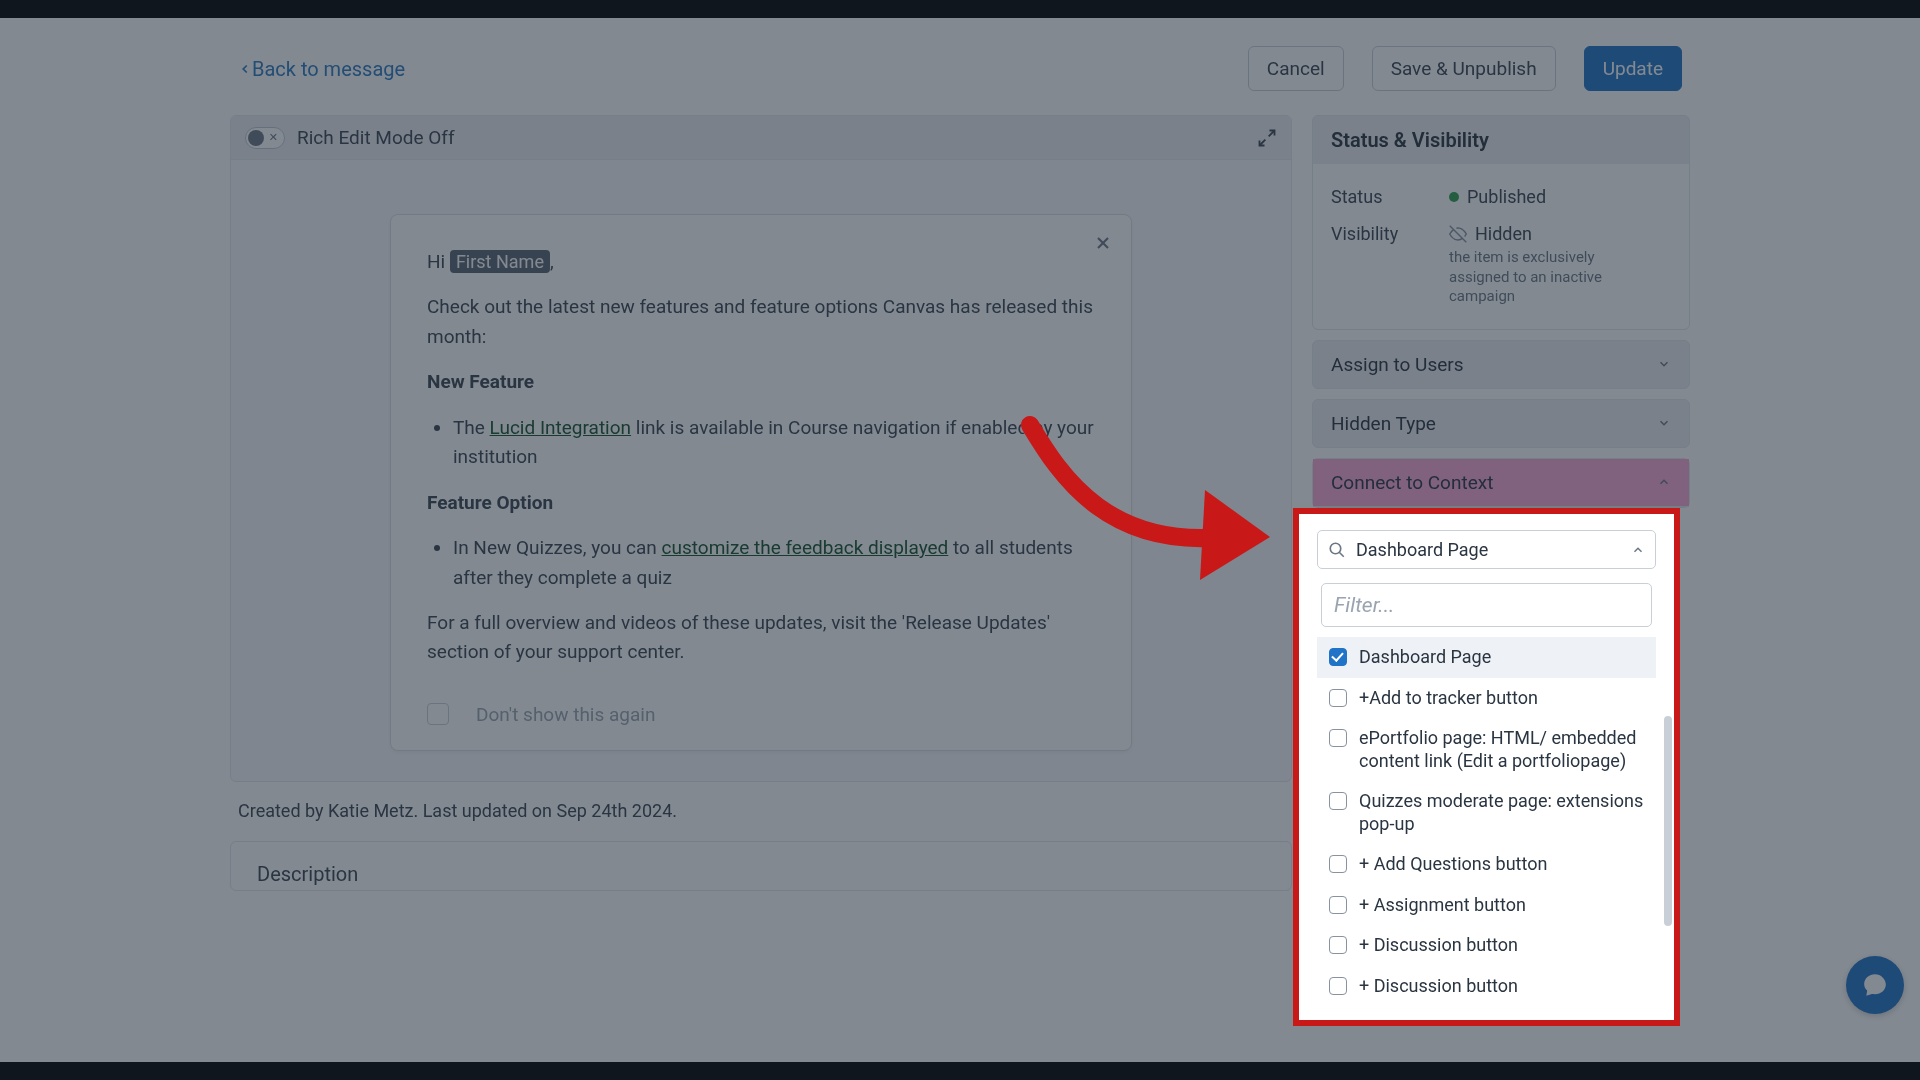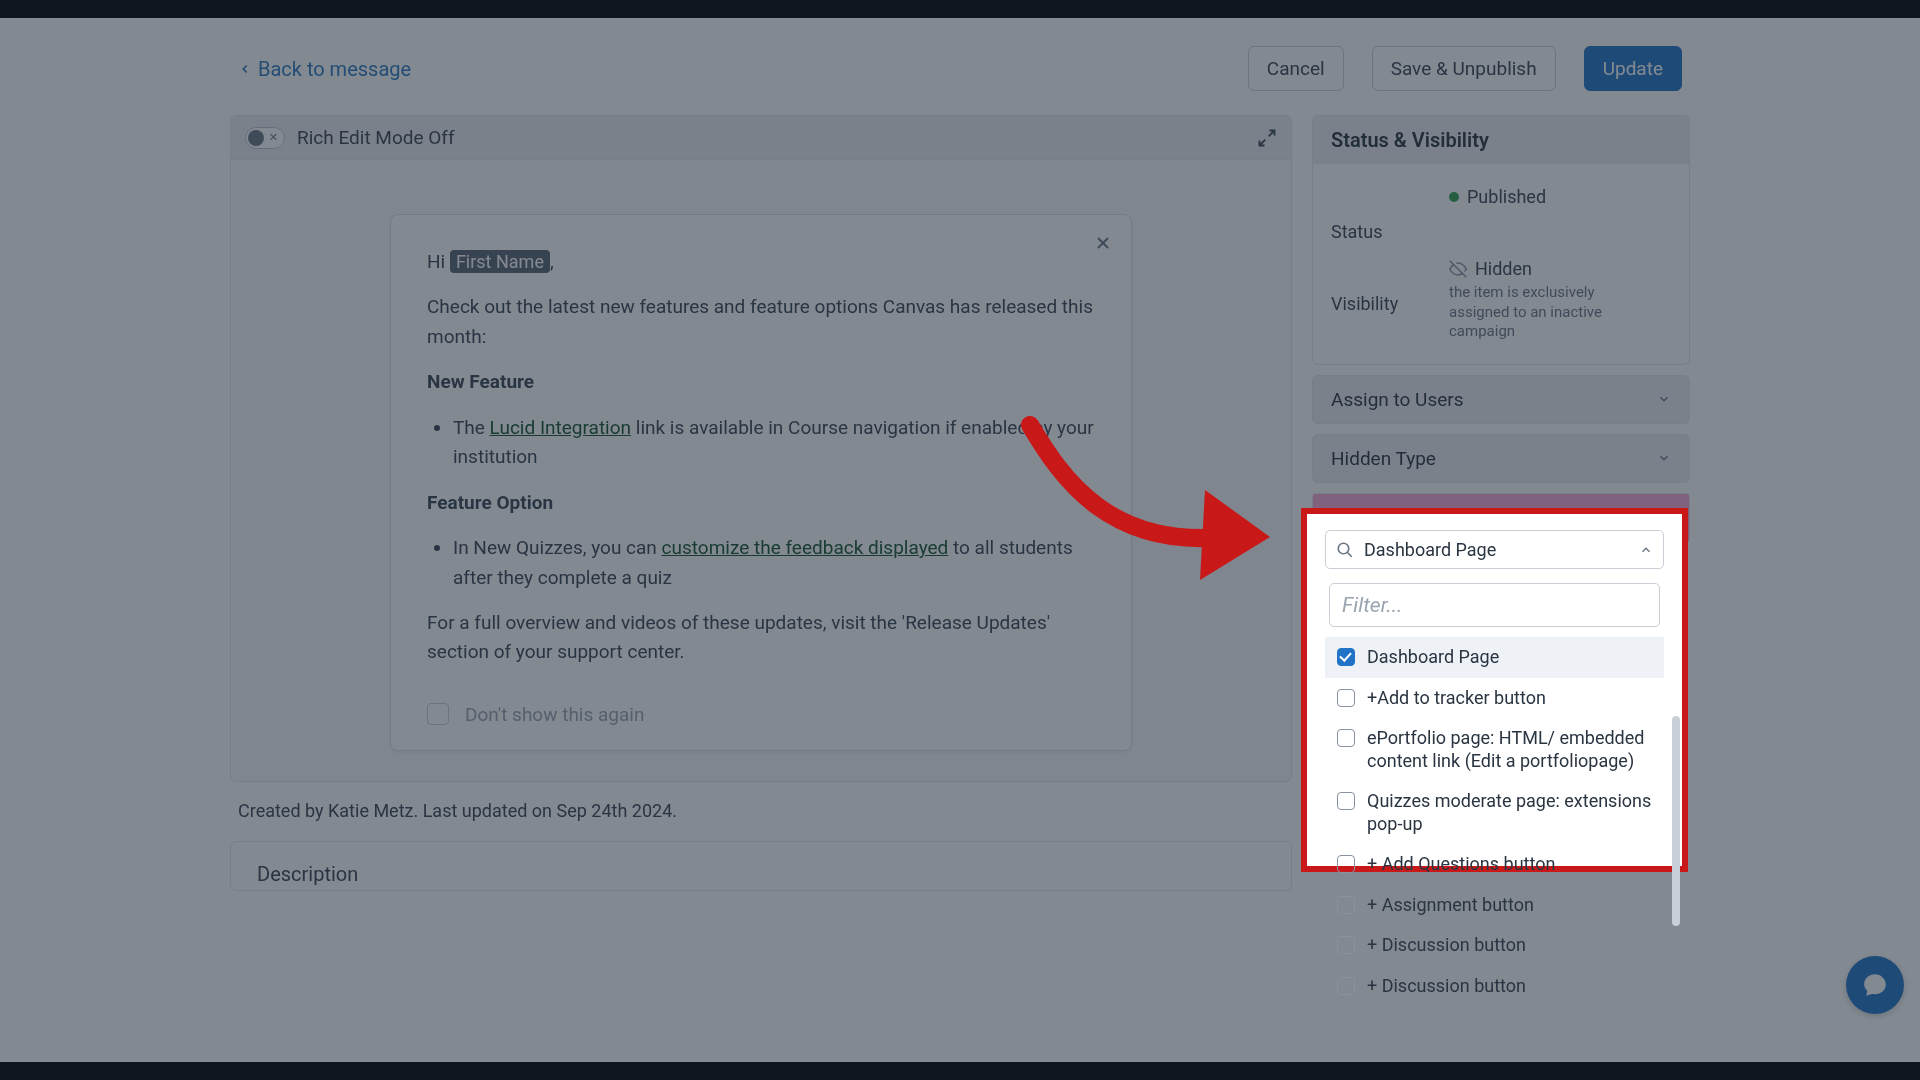--- a/index.html
+++ b/index.html
@@ -8,21 +8,21 @@
 .letterbox-top { position: absolute; top: 0; left: 0; right: 0; height: 18px; background: #000; z-index: 1; }
 .letterbox-bottom { position: absolute; bottom: 0; left: 0; right: 0; height: 18px; background: #000; z-index: 1; }
 
 .page-wrap { position: absolute; top: 18px; left: 0; right: 0; bottom: 18px; background: #fff; }
 
 .overlay { position: absolute; inset: 0; background: rgba(30,40,55,0.55); z-index: 50; pointer-events: none; }
 
 .content { position: relative; width: 1460px; margin: 0 auto; padding-top: 28px; }
 
 .topbar { display: flex; align-items: center; justify-content: space-between; margin-bottom: 24px; padding: 0 8px; }
-.back-link { display: inline-flex; align-items: center; gap: 6px; color: #2b7abf; font-size: 20px; cursor: pointer; }
+.back-link { display: inline-flex; align-items: center; color: #2b7abf; font-size: 20px; cursor: pointer; }
 .back-link svg { width: 14px; height: 14px; }
 .actions { display: flex; gap: 28px; }
 .btn { padding: 10px 18px; border-radius: 6px; font-size: 19px; cursor: pointer; border: 1px solid #c9cfd6; background: #fff; color: #3a4652; }
 .btn-primary { background: #2073c7; color: #fff; border-color: #2073c7; }
 
 .body-grid { display: flex; gap: 20px; align-items: flex-start; }
 
 .editor-col { flex: 1; }
 .editor-panel { background: #f8f9fa; border: 1px solid #e2e6ea; border-radius: 6px; overflow: hidden; }
 .editor-header { display: flex; align-items: center; justify-content: space-between; padding: 10px 14px; background: #ebeef1; border-bottom: 1px solid #e2e6ea; }
@@ -36,34 +36,34 @@
 .message-card { margin: 54px auto 30px; width: 742px; background: #fff; border: 1px solid #d9dde2; border-radius: 8px; padding: 32px 36px 24px; box-shadow: 0 2px 4px rgba(0,0,0,0.05); position: relative; }
 .msg-close { position: absolute; top: 18px; right: 18px; cursor: pointer; color: #6b7785; }
 .msg-title { font-size: 27px; font-weight: 700; color: #2a3542; margin-bottom: 28px; }
 .msg-body { font-size: 19px; color: #3a4652; line-height: 1.55; }
 .msg-body p { margin-bottom: 16px; }
 .token { background: #596573; color: #fff; padding: 1px 6px; border-radius: 4px; font-size: 18px; }
 .msg-body strong { font-weight: 700; }
 .msg-body a { color: #14532d; text-decoration: underline; }
 .msg-body ul { padding-left: 26px; margin-bottom: 16px; }
 .msg-body li { margin-bottom: 4px; }
-.dont-show { display: flex; align-items: center; gap: 16px; margin-top: 36px; color: #9aa4b0; font-size: 19px; }
+.dont-show { display: flex; align-items: center; gap: 27px; margin-top: 36px; color: #9aa4b0; font-size: 19px; }
 .dont-show-check { width: 22px; height: 22px; border: 1.5px solid #c9cfd6; border-radius: 4px; }
 
 .meta-line { font-size: 18px; color: #3a4652; padding: 18px 8px 20px; }
 
 .desc-panel { background: #fff; border: 1px solid #e2e6ea; border-radius: 6px; padding: 20px 26px 4px; }
 .desc-label { font-size: 20px; color: #3a4652; }
 
 .side-col { width: 378px; display: flex; flex-direction: column; gap: 2px; }
 .panel { background: #ebeef1; border: 1px solid #e2e6ea; border-radius: 6px; overflow: hidden; margin-bottom: 8px; }
 .panel-header { display: flex; align-items: center; justify-content: space-between; padding: 12px 18px; font-size: 20px; font-weight: 600; color: #2a3542; cursor: pointer; }
 .panel-body { background: #fff; padding: 14px 18px; font-size: 18px; color: #3a4652; }
 .status-row { display: flex; align-items: flex-start; gap: 40px; padding: 8px 0; }
-.status-label { width: 78px; color: #3a4652; margin-top: 35px; }
+.status-label { width: 78px; color: #3a4652; }
 .status-val { display: flex; align-items: center; gap: 8px; }
 .status-dot { width: 10px; height: 10px; background: #2e9e4d; border-radius: 50%; }
 .status-hint { font-size: 15px; color: #6b7785; margin-top: 4px; line-height: 1.3; max-width: 180px; }
 .eye-off { width: 18px; height: 18px; color: #8892a0; flex-shrink: 0; }
 
 .acc-header { background: #ebeef1; border: 1px solid #e2e6ea; border-radius: 6px; display: flex; align-items: center; justify-content: space-between; padding: 12px 18px; font-size: 19px; color: #2a3542; cursor: pointer; margin-bottom: 8px; }
 .chevron { width: 14px; height: 14px; }
 
 .context-wrap { background: #fff; border: 1px solid #e2e6ea; border-radius: 6px; padding: 0; }
 .ctx-header { background: #f9a8d4; display: flex; align-items: center; justify-content: space-between; padding: 12px 18px; font-size: 19px; color: #2a3542; cursor: pointer; border-bottom: 1px solid #e2e6ea; }
@@ -228,21 +228,21 @@
 
   <div class="fab">
     <svg viewBox="0 0 24 24" fill="currentColor">
         <path d="M12 2C6.48 2 2 6.04 2 11c0 2.4 1.06 4.58 2.78 6.18L4 22l5.09-1.64C10.02 20.45 11 20.5 12 20.5c5.52 0 10-4.04 10-9S17.52 2 12 2z"></path>
       </svg>
   </div>
 </div>
 
 <div class="overlay"></div>
 
-<div class="highlight-box" style="left:1293px; top:508px; width:387px; height:364px;margin-left:8px;">
+<div class="highlight-box" style="left:1293px; top:508px; width:387px; height:518px;">
   <div class="ctx-inner" style="position:relative; height:100%;">
     <div class="search-combo">
       <svg class="mag" viewBox="0 0 24 24" fill="none" stroke="currentColor" stroke-width="2.2">
           <circle cx="10" cy="10" r="7"></circle>
           <line x1="21" y1="21" x2="15" y2="15"></line>
         </svg>
       <span class="search-val">Dashboard Page</span>
       <svg class="chevron" viewBox="0 0 24 24" fill="none" stroke="#6b7785" stroke-width="2.5">
           <polyline points="6 15 12 9 18 15"></polyline>
         </svg>

